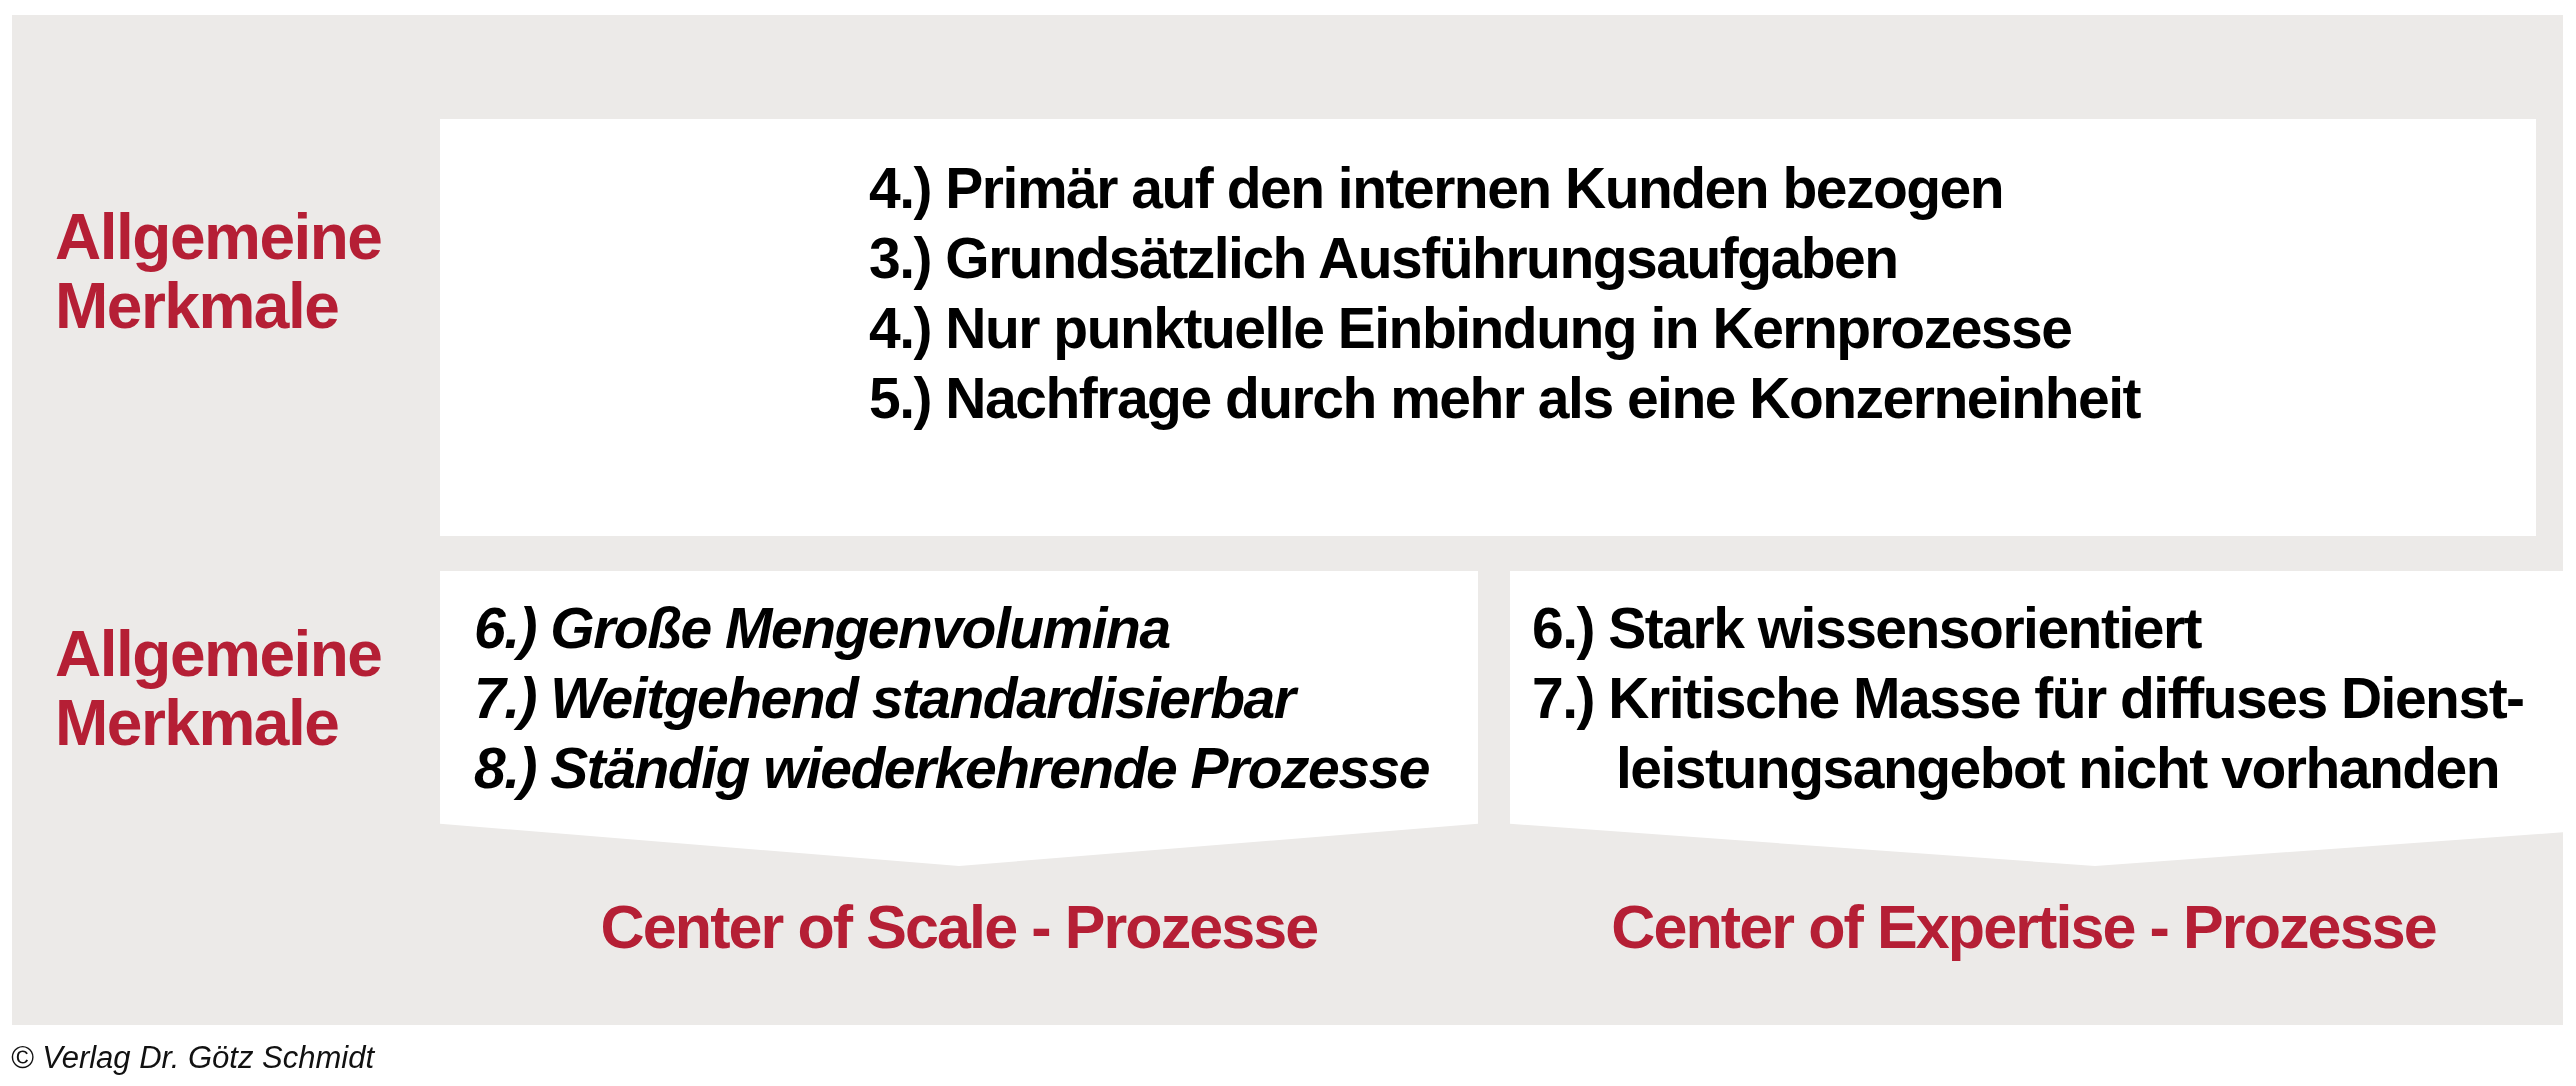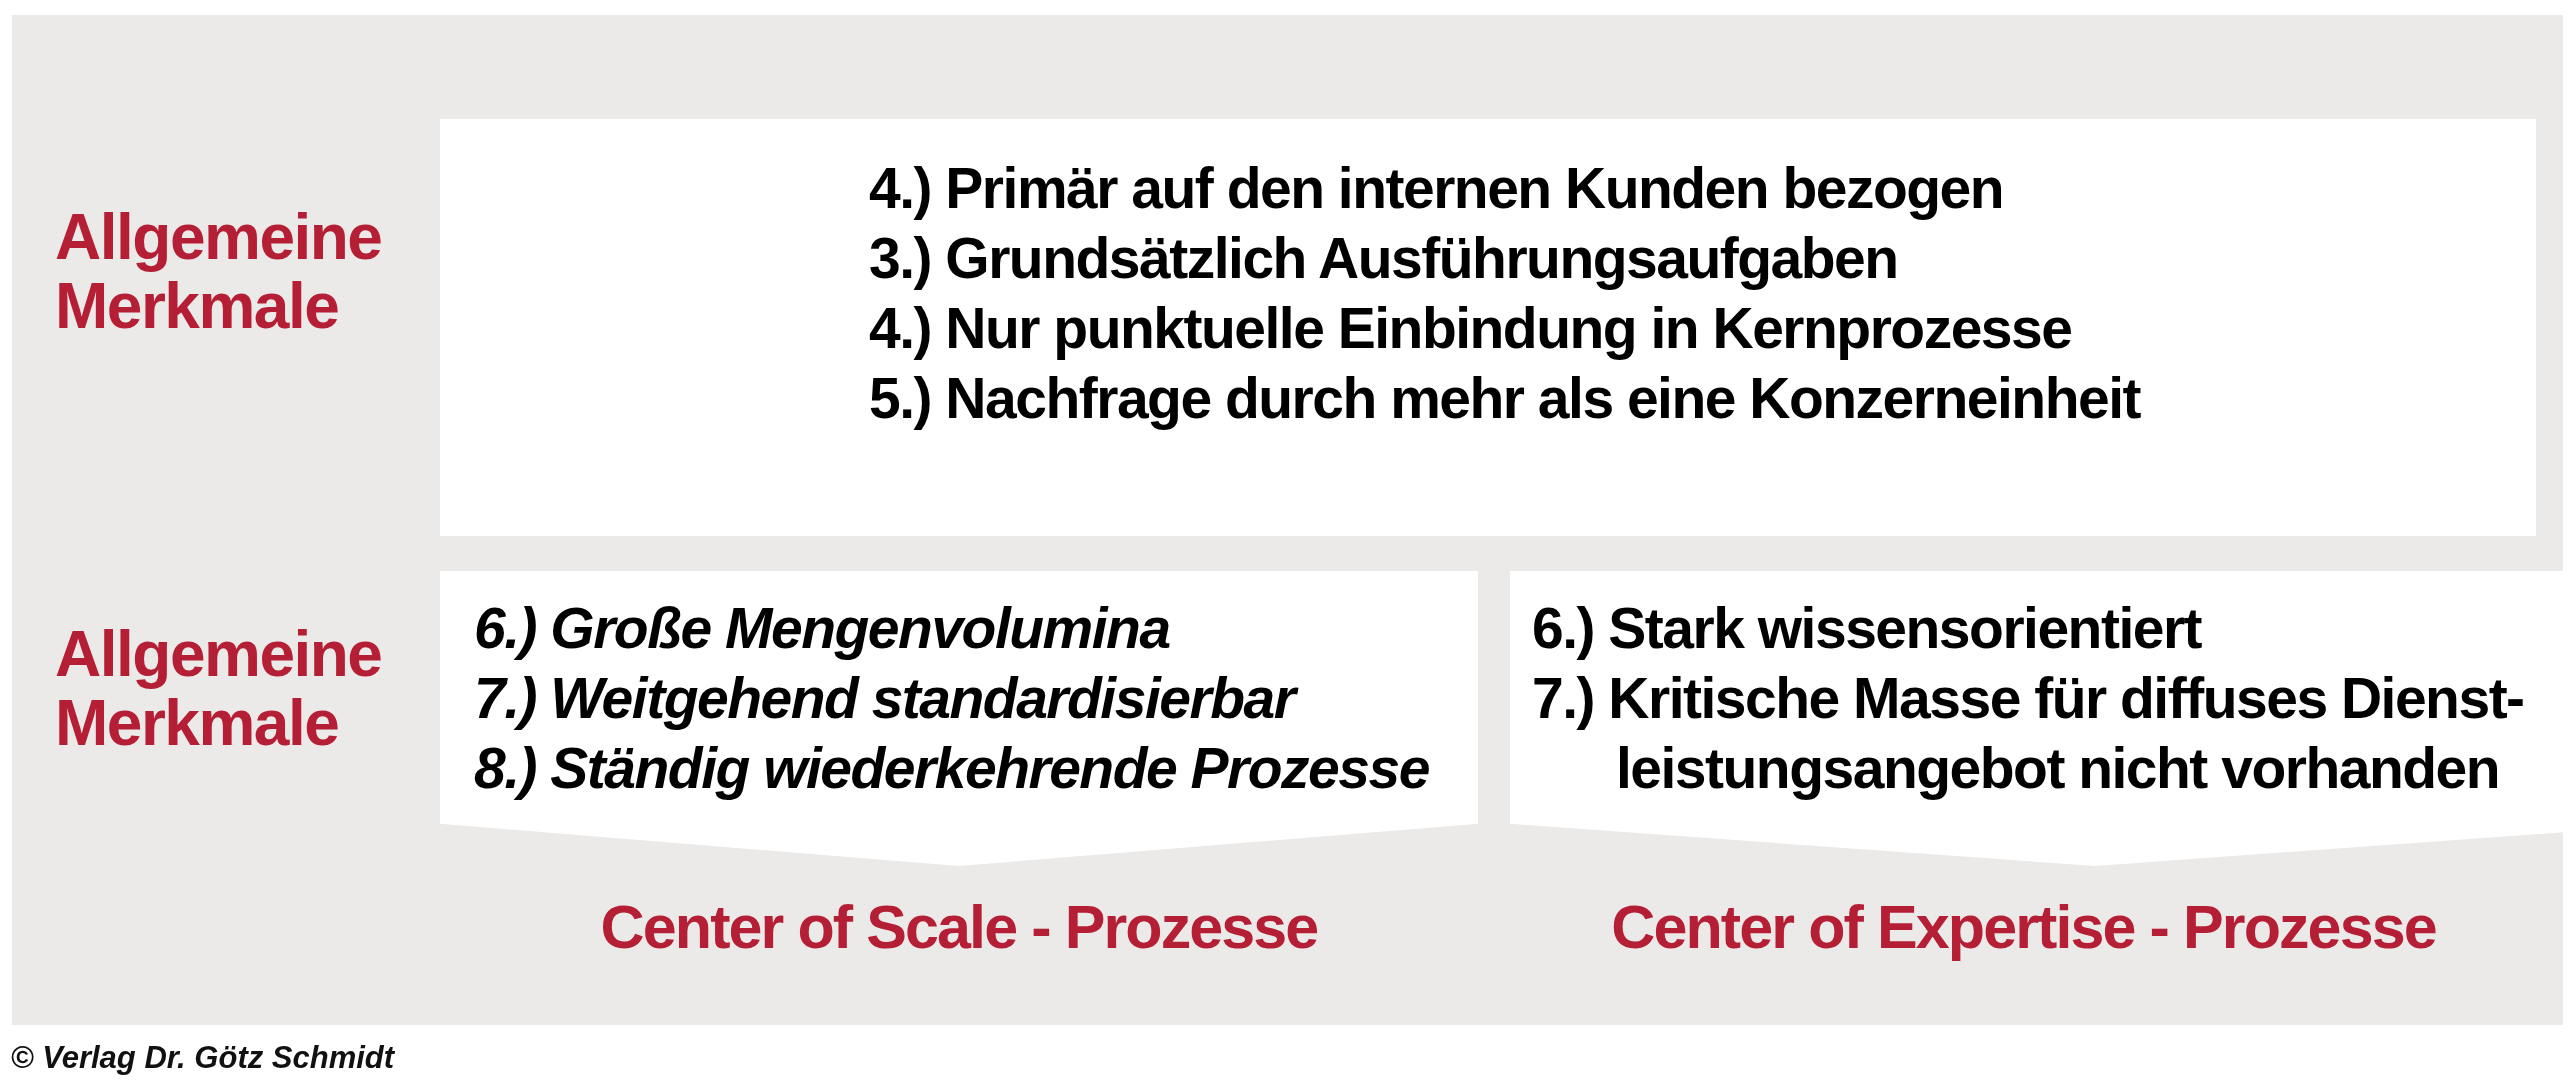--- a/index.html
+++ b/index.html
@@ -93,21 +93,21 @@
     left: 1510px;
     top: 893px;
     width: 1027px;
   }
   .copyright {
     position: absolute;
     left: 10.7px;
     top: 1039px;
     color: #111111;
     font-style: italic;
-    font-weight: bold;
+    font-weight: normal;
     font-size: 31px;
     line-height: 37px;
     white-space: nowrap;
   }
 </style>
 </head>
 <body>
 
 <div class="page">
 

